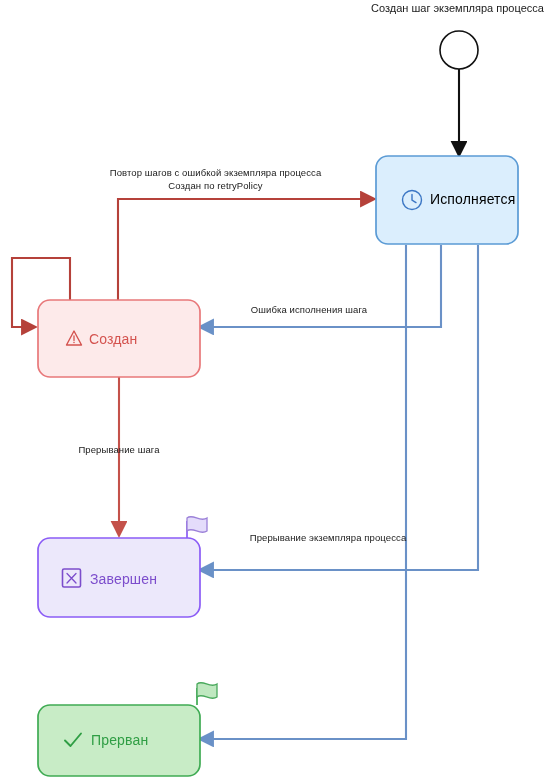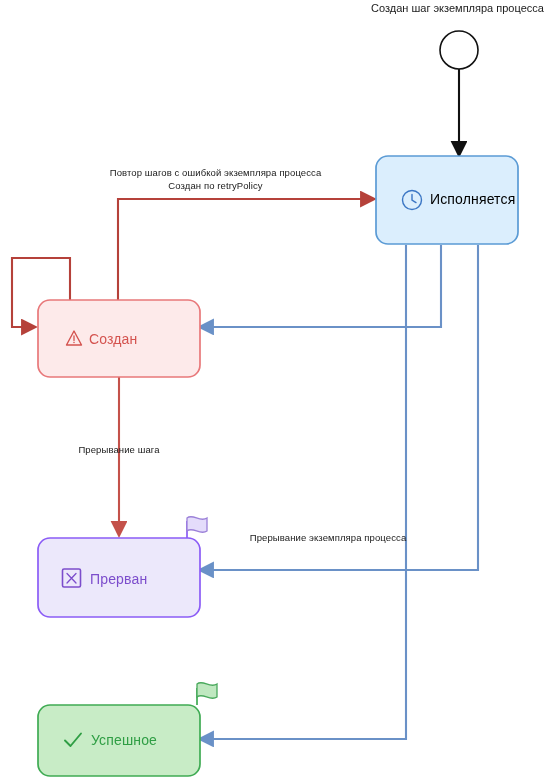--- a/index.html
+++ b/index.html
@@ -140,27 +140,28 @@
       </g>
       <rect x="38" y="705" width="162" height="71" rx="12" ry="12" fill="#c8ecc6" stroke="#3fab53" stroke-width="1.7"></rect>
       <g>
         <path d="M65,740.5 L70.5,746 L81,733.5" stroke="#2f9e44" stroke-width="1.9" fill="none" stroke-linecap="round" stroke-linejoin="round"></path>
       </g>
     </g>
   </svg>
 
   <div style="position:absolute; left:430px; top:191px;" class="node-label">Исполняется</div>
   <div style="position:absolute; left:89px; top:331px; color:#d4534f;" class="node-label">Создан</div>
-  <div style="position:absolute; left:90px; top:571px; color:#7c4dcc;" class="node-label">Прерван</div>
-  <div style="position:absolute; left:91px; top:732px; color:#2f9e44;" class="node-label">Успешное</div>
+  <div style="position:absolute; left:90px; top:571px; color:#7c4dcc;" class="node-label">Завершен</div>
+  <div style="position:absolute; left:91px; top:732px; color:#2f9e44;" class="node-label">Прерван</div>
 
   <div class="start-title" style="left:370px; top:2px; width:175px;">Создан шаг экземпляра процесса</div>
 
   <div class="edge-label" style="left:88px; top:166px; width:255px;">Повтор шагов с ошибкой экземпляра процесса</div>
   <div class="edge-label" style="left:88px; top:179px; width:255px;">Создан по retryPolicy</div>
 
+  <div class="edge-label" style="left:228px; top:303px; width:162px;">Ошибка исполнения шага</div>
 
   <div class="edge-label" style="left:61px; top:443px; width:116px;">Прерывание шага</div>
 
   <div class="edge-label" style="left:228px; top:531px; width:200px;">Прерывание экземпляра процесса</div>
 
 
 </div>
 
 </body></html>

